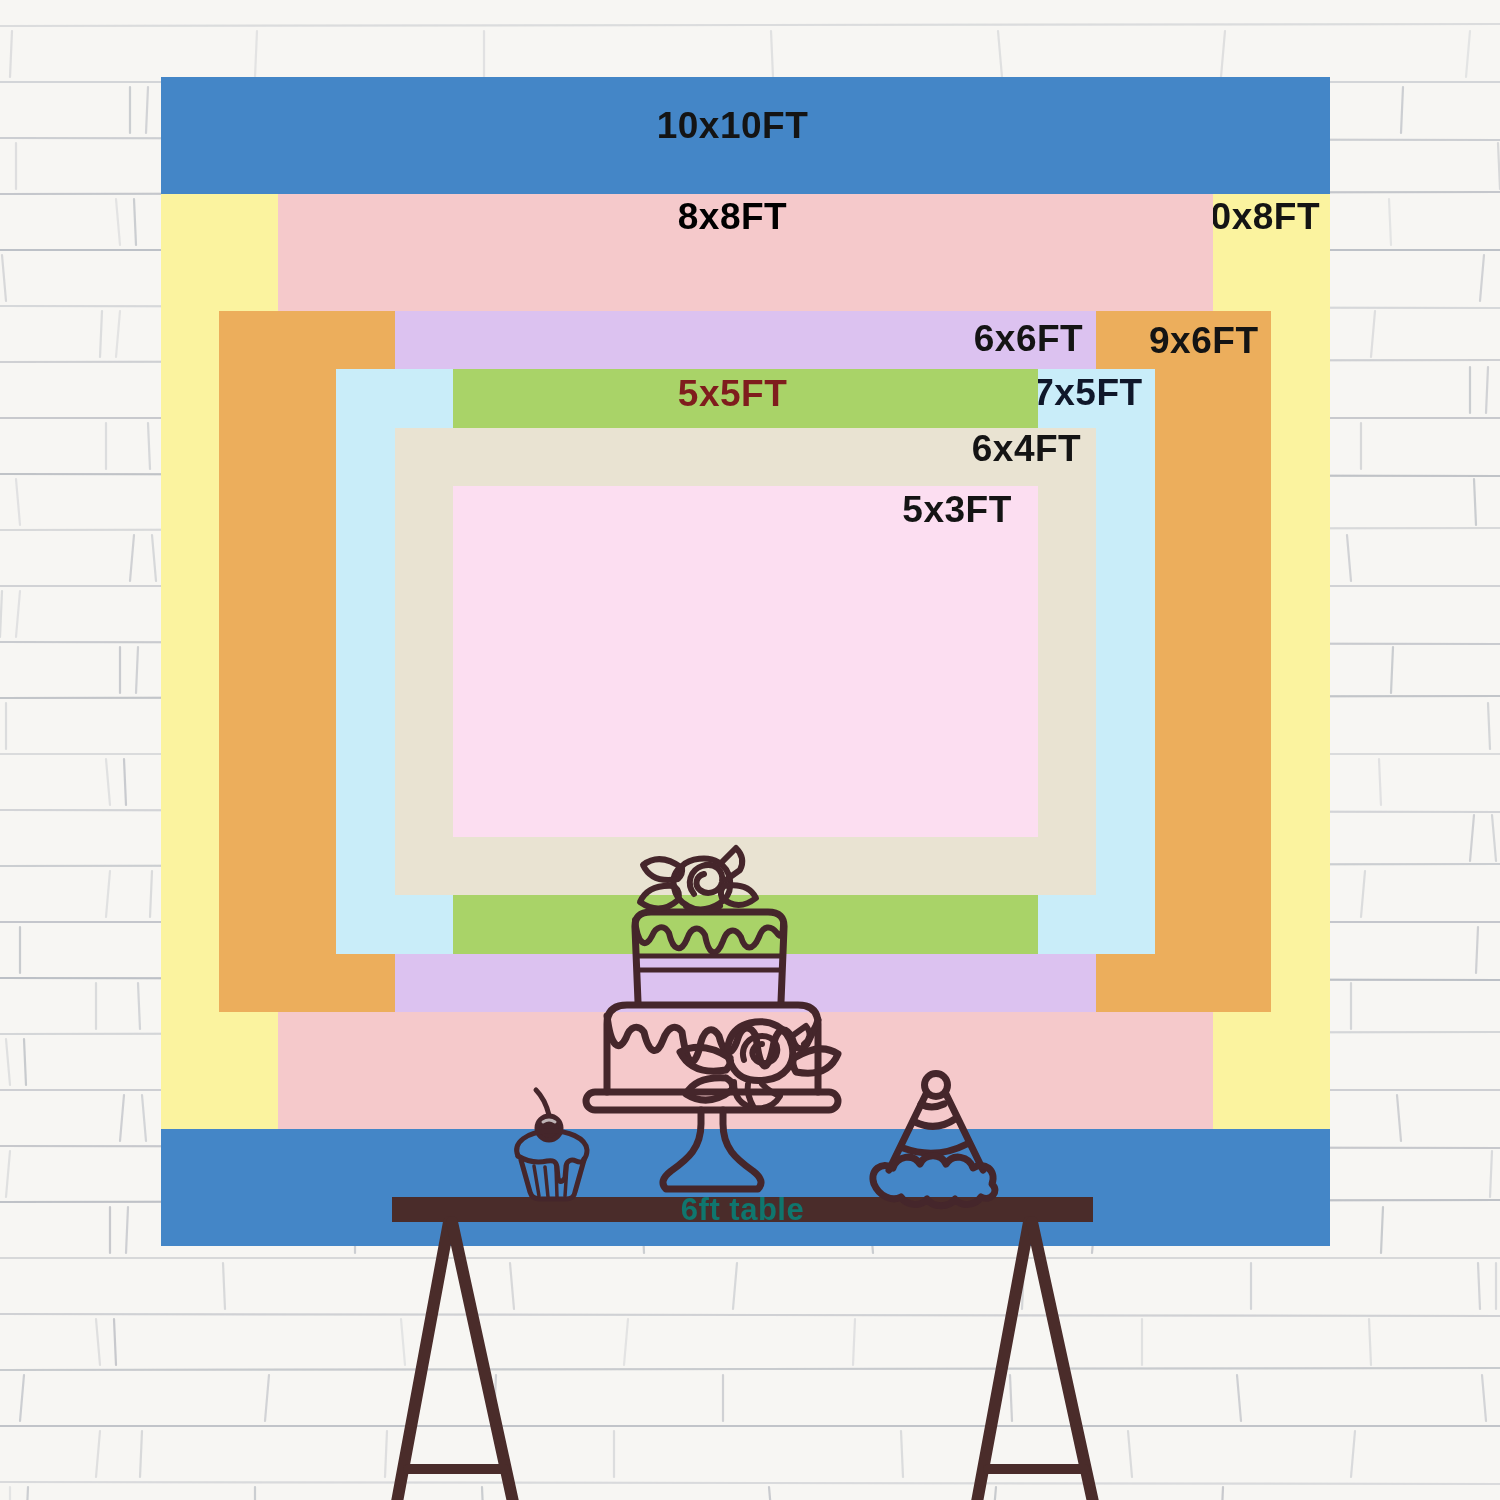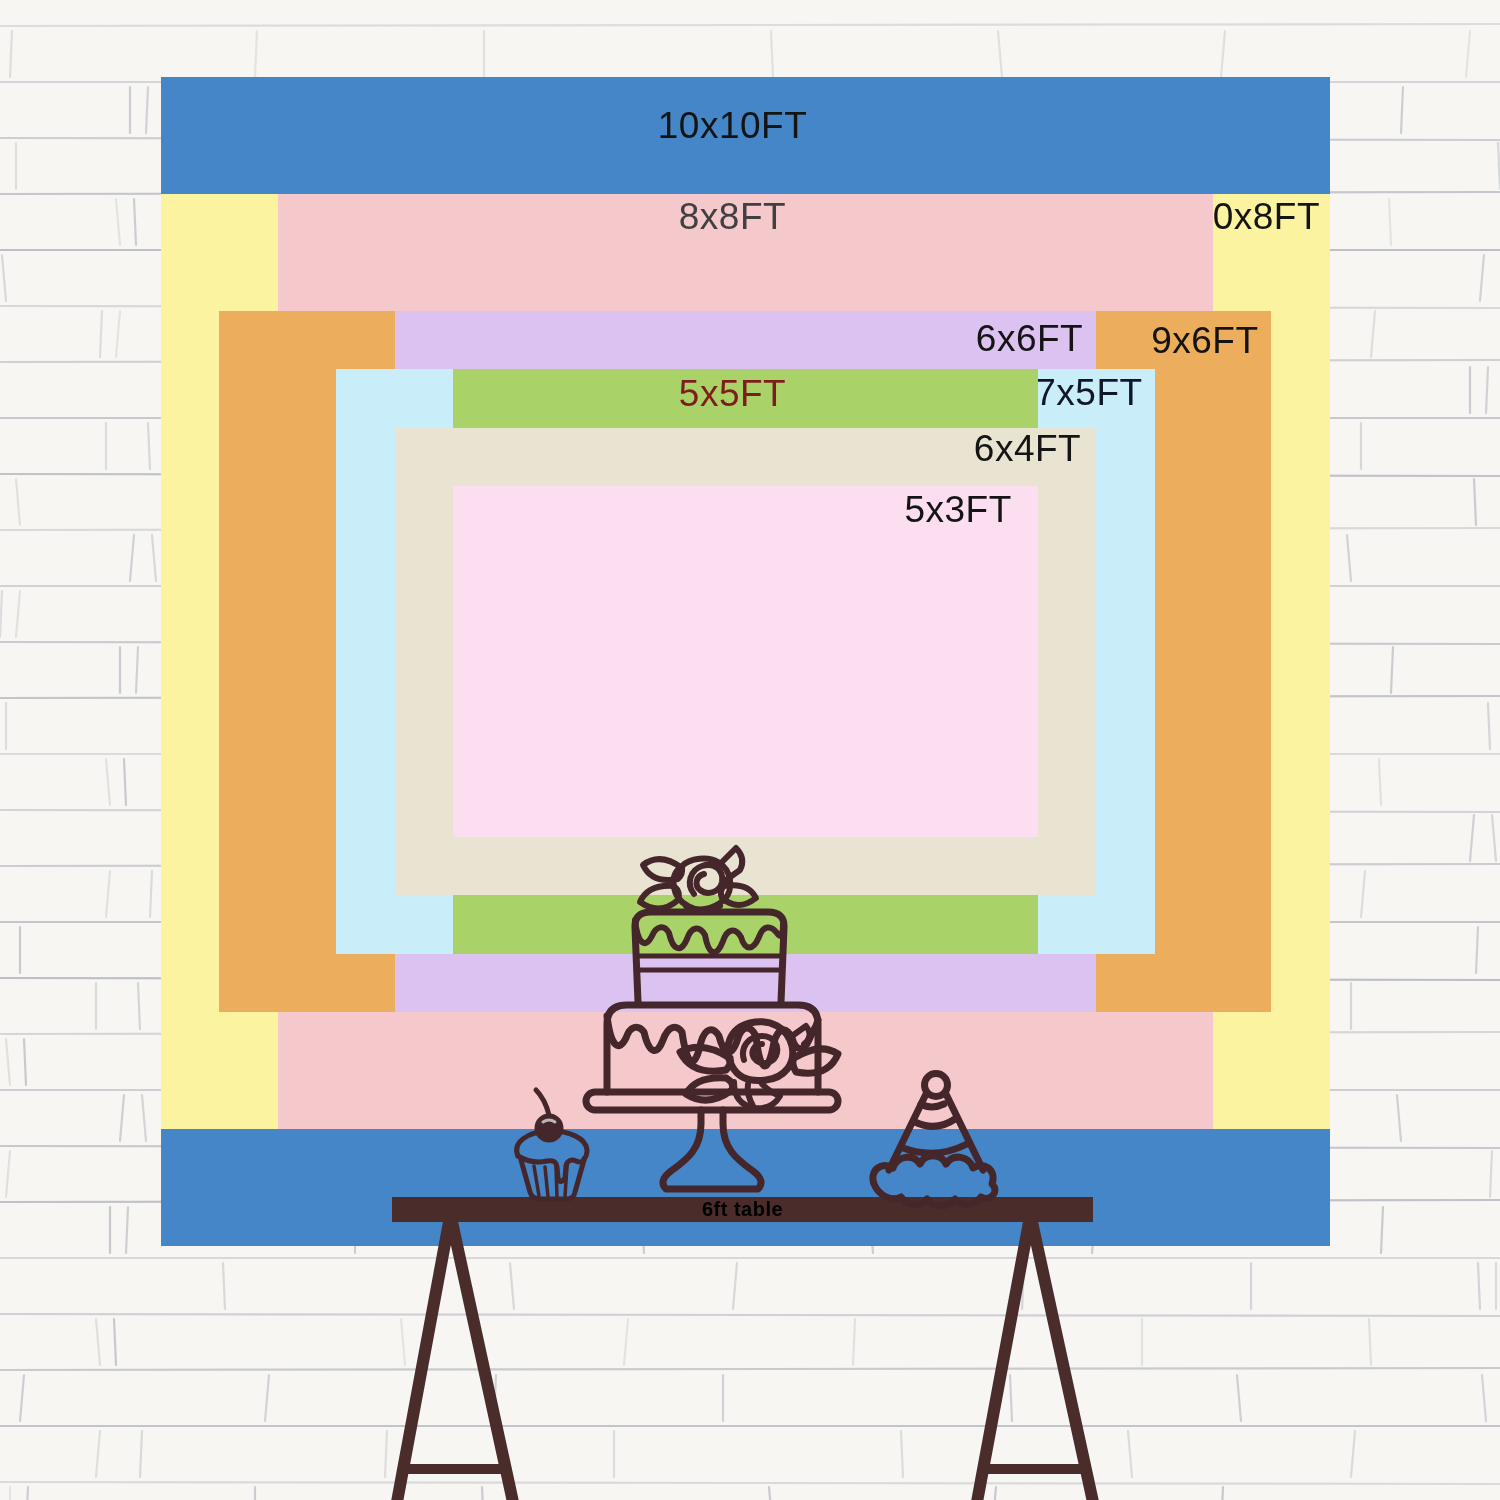--- a/index.html
+++ b/index.html
@@ -6,29 +6,29 @@
   #stage{
     position:relative;width:1500px;height:1500px;overflow:hidden;
     background:#f7f6f3;
     font-family:"Liberation Sans","DejaVu Sans",sans-serif;
   }
   #wall-svg{position:absolute;left:0;top:0;z-index:0;}
   #backdrop{position:absolute;left:0;top:0;width:100%;height:100%;z-index:1;}
   .layer{position:absolute;}
   .lbl{
     position:absolute;
-    font-weight:400;font-size:37px;line-height:40px;letter-spacing:.5px;
+    font-weight:700;font-size:37px;line-height:40px;letter-spacing:.5px;
     white-space:nowrap;
   }
   .lbl.center{left:0;right:0;text-align:center;}
   #art-svg{position:absolute;left:0;top:0;z-index:2;pointer-events:none;}
   #table-label{
     position:absolute;left:392px;top:1196px;width:701px;height:26px;
     z-index:3;text-align:center;
-    font-weight:700;font-size:20px;line-height:27px;color:#000000;
+    font-weight:700;font-size:31px;line-height:27px;color:#0f766e;
     letter-spacing:.5px;
   }
 </style>
 </head>
 <body>
 
 <div id="stage">
 
   <svg id="wall-svg" width="1500" height="1500">
     <g id="brick-lines" stroke-linecap="round" fill="none" stroke="#8d93a0">
@@ -260,21 +260,21 @@
   </svg>
 
   <div id="backdrop">
       <div class="layer" style="left: 161px; top: 77px; width: 1169px; height: 1169px; background: rgb(68, 134, 199);">
         <span class="lbl center" style="top: 29px; color: rgb(20, 20, 20); transform: translateX(-13px);">10x10FT</span>
       </div>
       <div class="layer" style="left: 161px; top: 193.9px; width: 1169px; height: 935.2px; background: rgb(251, 243, 159);">
         <span class="lbl right" style="top: 3px; color: rgb(20, 20, 20); right: 10px;">10x8FT</span>
       </div>
       <div class="layer" style="left: 277.9px; top: 193.9px; width: 935.2px; height: 935.2px; background: rgb(245, 201, 203);">
-        <span class="lbl center" style="top: 3px; color: #404040; transform: translateX(-13px);">8x8FT</span>
+        <span class="lbl center" style="top: 3px; color: #000000; transform: translateX(-13px);">8x8FT</span>
       </div>
       <div class="layer" style="left: 219.4px; top: 310.8px; width: 1052.1px; height: 701.4px; background: rgb(236, 174, 92);">
         <span class="lbl right" style="top: 10px; color: rgb(20, 20, 20); right: 13px; text-align: right;">9x6FT</span>
       </div>
       <div class="layer" style="left: 394.8px; top: 310.8px; width: 701.4px; height: 701.4px; background: rgb(220, 194, 240);">
         <span class="lbl center" style="top: 8px; color: rgb(20, 20, 20); transform: translateX(-13px); text-align: right;">6x6FT</span>
       </div>
       <div class="layer" style="left: 336.3px; top: 369.3px; width: 818.3px; height: 584.5px; background: rgb(201, 237, 249);">
         <span class="lbl right" style="top: 4px; color: #0f172a; right: 12px; text-align: center;">7x5FT</span>
       </div>

